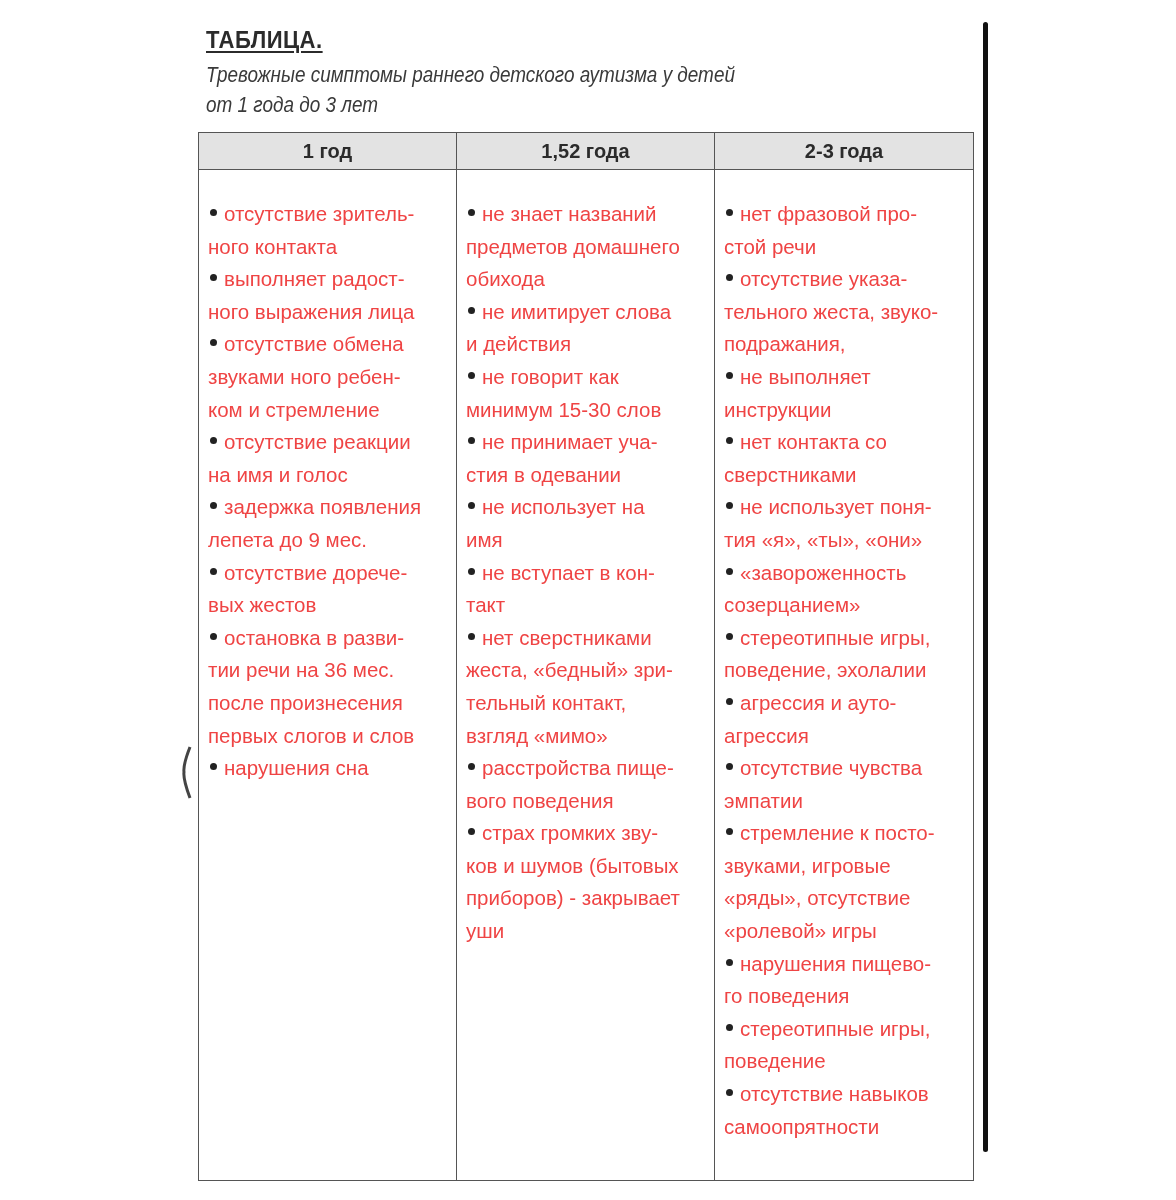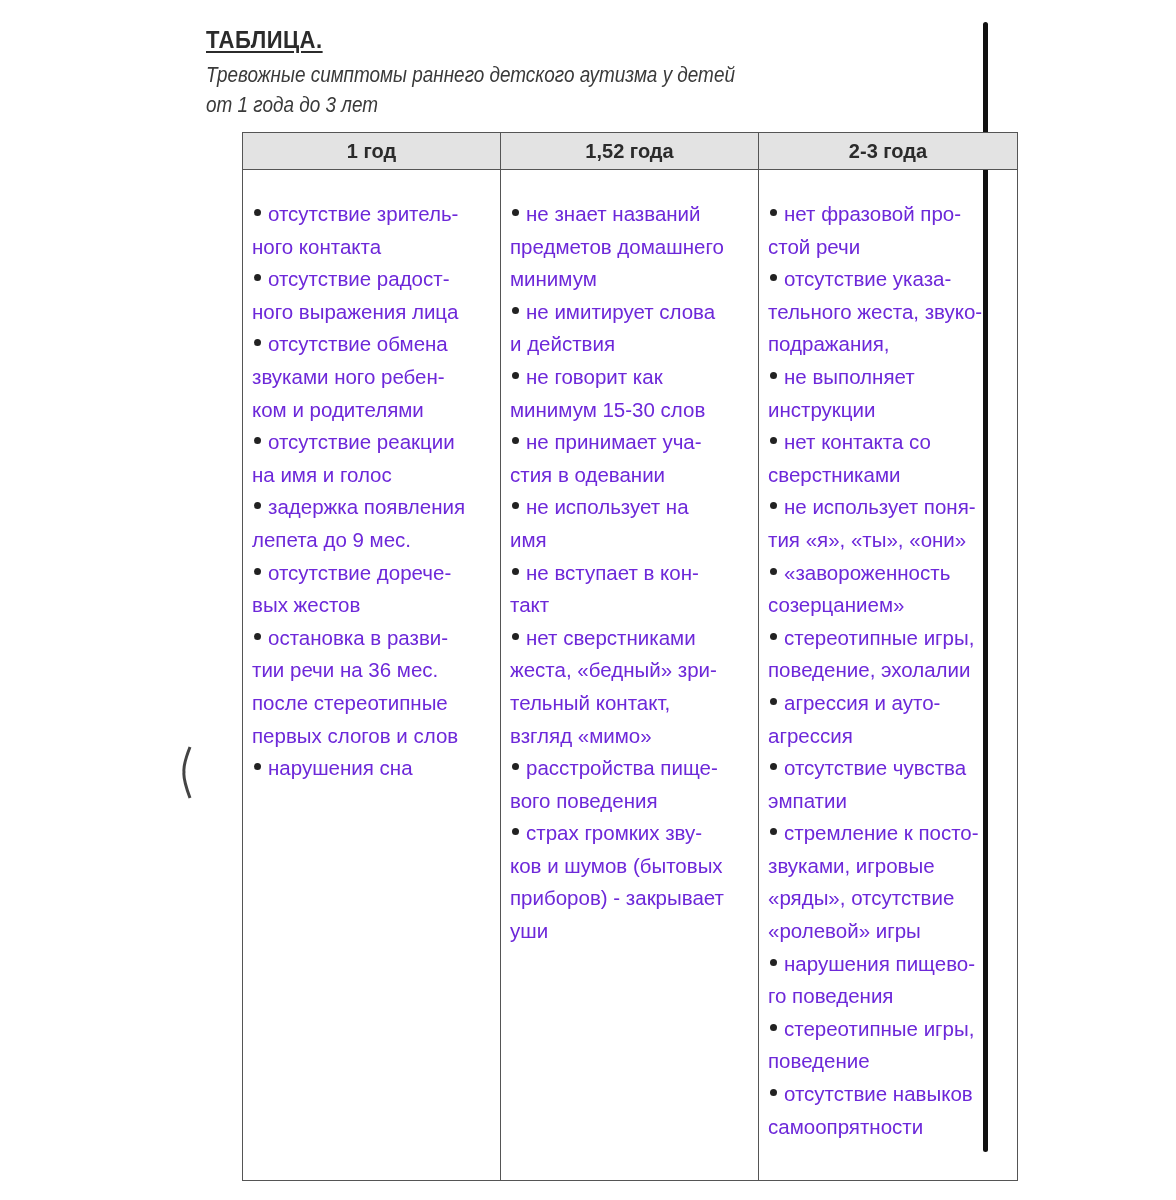--- a/index.html
+++ b/index.html
@@ -1,26 +1,26 @@
 <!DOCTYPE html>
 <html><head>
   <meta charset="utf-8">
   <style>
     html, body { margin: 0; padding: 0; background: #ffffff; }
     body { width: 1176px; height: 1200px; position: relative; overflow: hidden; font-family: "Liberation Sans", "DejaVu Sans", sans-serif; color: #333; }
     .page-edge-right { position: absolute; left: 983px; top: 22px; width: 5px; height: 1130px; background: #111; border-radius: 3px 3px 3px 3px; }
     .page-edge-left { position: absolute; left: 181px; top: 745px; width: 12px; height: 55px; }
     .title { position: absolute; left: 206px; top: 26px; font-size: 24px; font-weight: bold; color: #2b2b2b; text-decoration: underline; text-decoration-thickness: 2px; text-underline-offset: 3px; letter-spacing: 0.5px; transform: scaleX(0.92); transform-origin: left; }
     .subtitle { position: absolute; left: 206px; top: 60px; font-size: 22px; font-style: italic; color: #3a3a3a; line-height: 30px; transform: scaleX(0.86); transform-origin: left; white-space: nowrap; }
-    table.main { position: absolute; left: 198px; top: 132px; width: 775px; border-collapse: collapse; table-layout: fixed; margin-left: 44px; }
+    table.main { position: absolute; left: 198px; top: 132px; width: 775px; border-collapse: collapse; table-layout: fixed; }
     table.main th, table.main td { border: 1.5px solid #555; }
     table.main th { background: #e3e3e3; height: 36px; font-size: 20px; font-weight: bold; color: #2b2b2b; text-align: center; padding: 0; }
     table.main td { vertical-align: top; height: 982px; padding: 28px 6px 0 9px; }
     .col1 { width: 258px; } .col2 { width: 258px; } .col3 { width: 259px; }
-    .cell-text { font-size: 20.5px; line-height: 32.6px; color: #6d28d9; }
+    .cell-text { font-size: 20.5px; line-height: 32.6px; color: #ef4444; }
     .item { display: block; }
     .item .line { display: block; white-space: nowrap; }
     .bullet { display: inline-block; width: 7px; height: 7px; border-radius: 50%; background: #222; margin-right: 7px; vertical-align: middle; position: relative; top: -3px; margin-left: 2px; }
   </style>
 </head>
 <body>
 
 <div class="page-edge-right"></div>
 <svg class="page-edge-left" viewBox="0 0 12 55" width="12" height="55">
   <path d="M9 2 Q2 20 3 27 Q2 34 9 53" stroke="#444" stroke-width="3" fill="none"></path>
@@ -47,57 +47,57 @@
   </thead>
   <tbody>
     <tr>
       <td>
           <div class="cell-text">
             <div class="item">
               <span class="line"><span class="bullet"></span><span>отсутствие зритель-</span></span>
               <span class="line"><span>ного контакта</span></span>
             </div>
             <div class="item">
-              <span class="line"><span class="bullet"></span><span>отсутствие радост-</span></span>
+              <span class="line"><span class="bullet"></span><span>выполняет радост-</span></span>
               <span class="line"><span>ного выражения лица</span></span>
             </div>
             <div class="item">
               <span class="line"><span class="bullet"></span><span>отсутствие обмена</span></span>
               <span class="line"><span>звуками ного ребен-</span></span>
-              <span class="line"><span>ком и родителями</span></span>
+              <span class="line"><span>ком и стремление</span></span>
             </div>
             <div class="item">
               <span class="line"><span class="bullet"></span><span>отсутствие реакции</span></span>
               <span class="line"><span>на имя и голос</span></span>
             </div>
             <div class="item">
               <span class="line"><span class="bullet"></span><span>задержка появления</span></span>
               <span class="line"><span>лепета до 9 мес.</span></span>
             </div>
             <div class="item">
               <span class="line"><span class="bullet"></span><span>отсутствие дорече-</span></span>
               <span class="line"><span>вых жестов</span></span>
             </div>
             <div class="item">
               <span class="line"><span class="bullet"></span><span>остановка в разви-</span></span>
               <span class="line"><span>тии речи на 36 мес.</span></span>
-              <span class="line"><span>после стереотипные</span></span>
+              <span class="line"><span>после произнесения</span></span>
               <span class="line"><span>первых слогов и слов</span></span>
             </div>
             <div class="item">
               <span class="line"><span class="bullet"></span><span>нарушения сна</span></span>
             </div>
           </div>
         </td>
       <td>
           <div class="cell-text">
             <div class="item">
               <span class="line"><span class="bullet"></span><span>не знает названий</span></span>
               <span class="line"><span>предметов домашнего</span></span>
-              <span class="line"><span>минимум</span></span>
+              <span class="line"><span>обихода</span></span>
             </div>
             <div class="item">
               <span class="line"><span class="bullet"></span><span>не имитирует слова</span></span>
               <span class="line"><span>и действия</span></span>
             </div>
             <div class="item">
               <span class="line"><span class="bullet"></span><span>не говорит как</span></span>
               <span class="line"><span>минимум 15-30 слов</span></span>
             </div>
             <div class="item">

